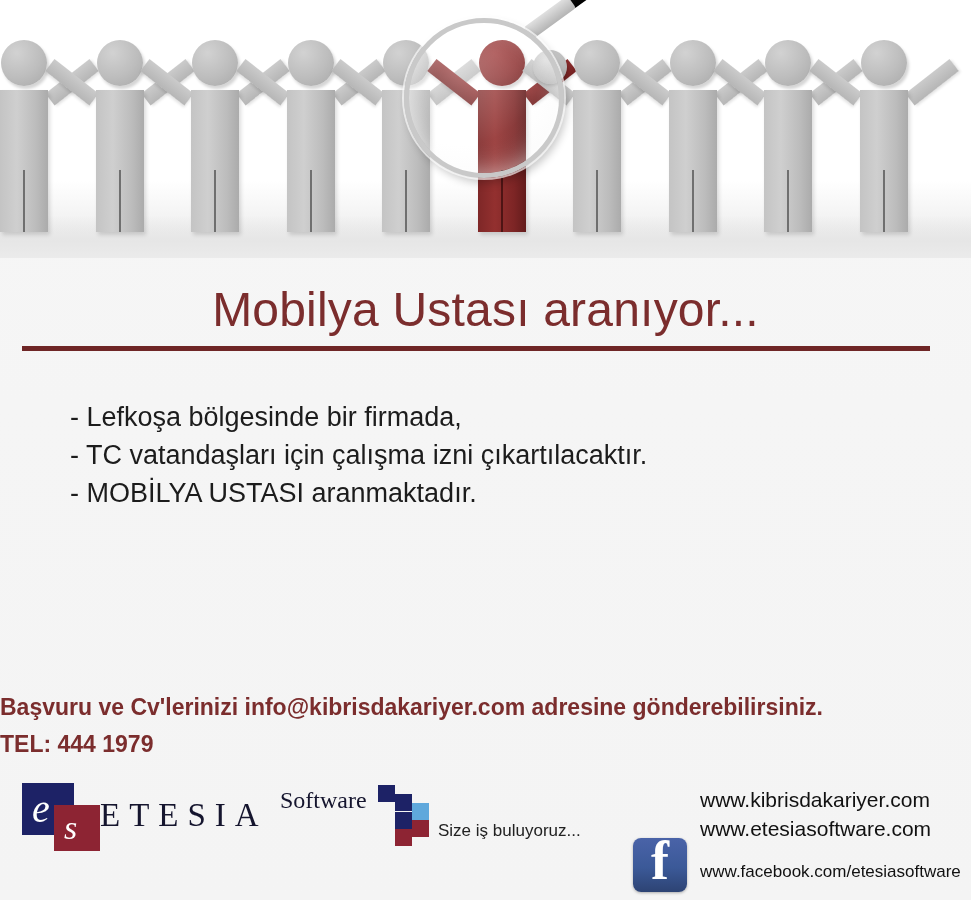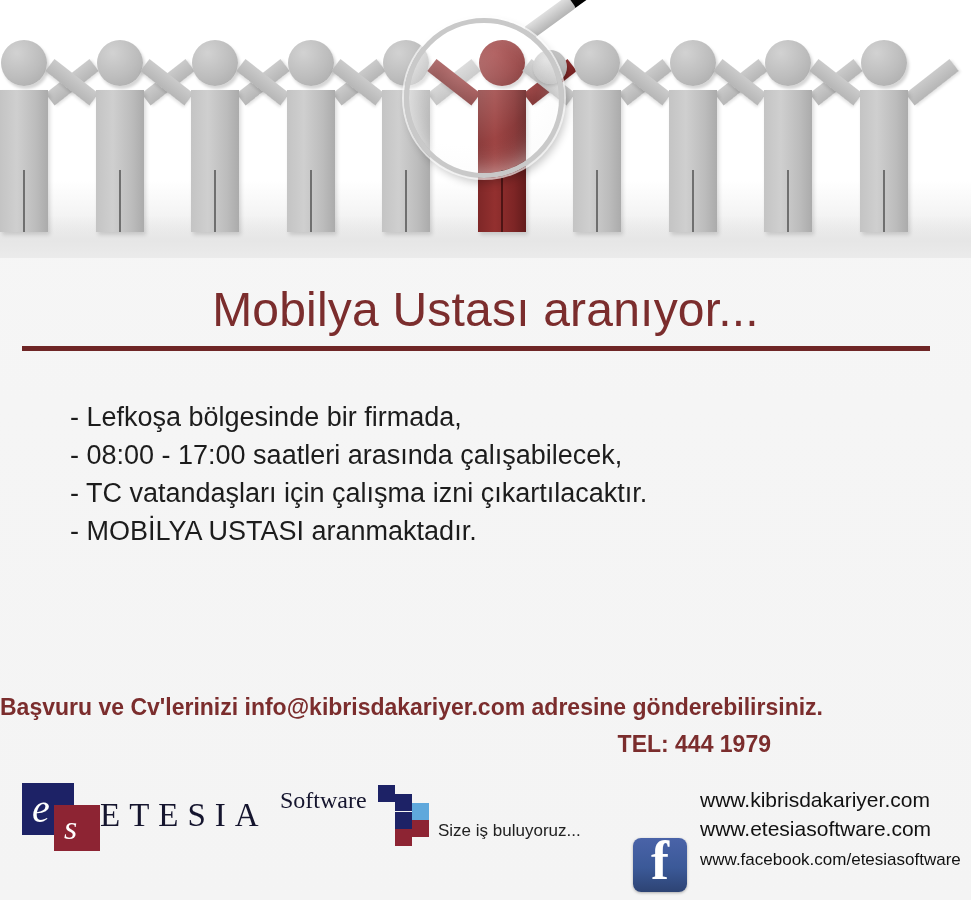--- a/index.html
+++ b/index.html
@@ -167,21 +167,21 @@
     text-align: center;
     font-size: 23px;
     font-weight: bold;
     color: #7b2d2d;
     white-space: nowrap;
   }
   .contact-tel {
     position: absolute;
     left: 0; top: 731px;
     width: 771px;
-    text-align: right;
+    text-align: left;
     font-size: 23px;
     font-weight: bold;
     color: #7b2d2d;
   }
 
   
   .etesia-logo { position: absolute; left: 18px; top: 783px; width: 350px; height: 70px; }
   .es-sq-navy {
     position: absolute; left: 4px; top: 0;
     width: 52px; height: 52px;
@@ -236,21 +236,21 @@
     width: 54px;
     text-align: center;
     font-family: "Liberation Serif", serif;
     font-weight: bold;
     font-size: 54px;
     color: #ffffff;
   }
 
   .urls { position: absolute; left: 700px; top: 785px; width: 271px; }
   .url-line { font-size: 21px; line-height: 29px; color: #111111; white-space: nowrap; }
-  .url-line.small { font-size: 17px; line-height: 26px; margin-top: 4px; }
+  .url-line.small { font-size: 17px; line-height: 26px; margin-top: 16px; }
 </style>
 </head>
 <body>
 
 <div id="poster">
 
   <div class="hero">
     <div class="hero-floor"></div>
     <div id="figure-row">
         <div class="figure" style="left: -14px;">
@@ -339,21 +339,20 @@
     <div class="loupe-neck"></div>
     <div class="loupe-knob"></div>
     <div class="loupe"></div>
   </div>
 
   <div class="title">Mobilya Ustası aranıyor...</div>
   <div class="title-rule"></div>
 
   <div class="bullets" id="bullet-list">
       <div class="bullet-line">- Lefkoşa bölgesinde bir firmada,</div>
-      <div class="bullet-line">- 08:00 - 17:00 saatleri arasında çalışabilecek,</div>
       <div class="bullet-line">- TC vatandaşları için çalışma izni çıkartılacaktır.</div>
       <div class="bullet-line">- MOBİLYA USTASI aranmaktadır.</div>
     </div>
 
   <div class="contact-main">Başvuru ve Cv'lerinizi info@kibrisdakariyer.com adresine gönderebilirsiniz.</div>
   <div class="contact-tel">TEL: 444 1979</div>
 
   <div class="etesia-logo">
     <div class="es-sq-navy"></div>
     <div class="es-sq-red"></div>

